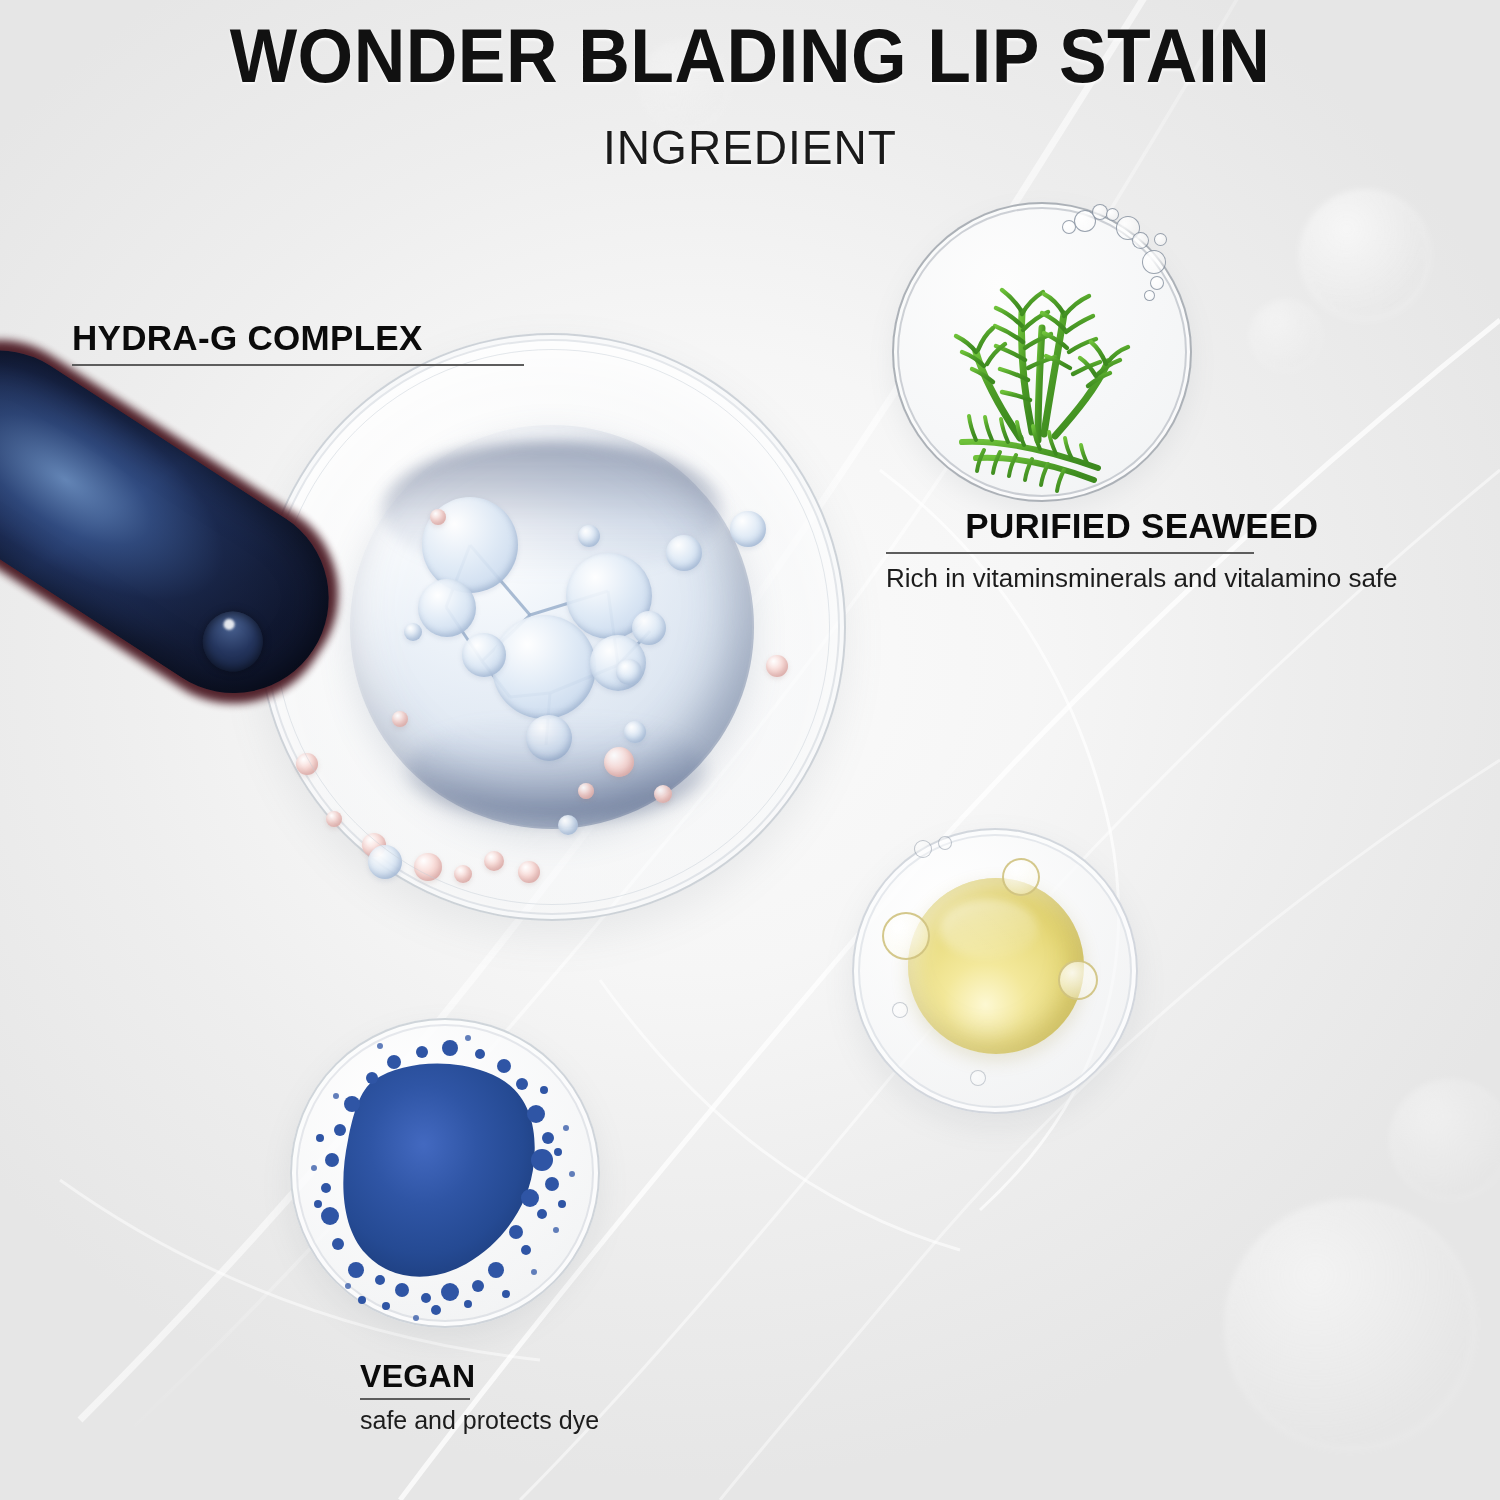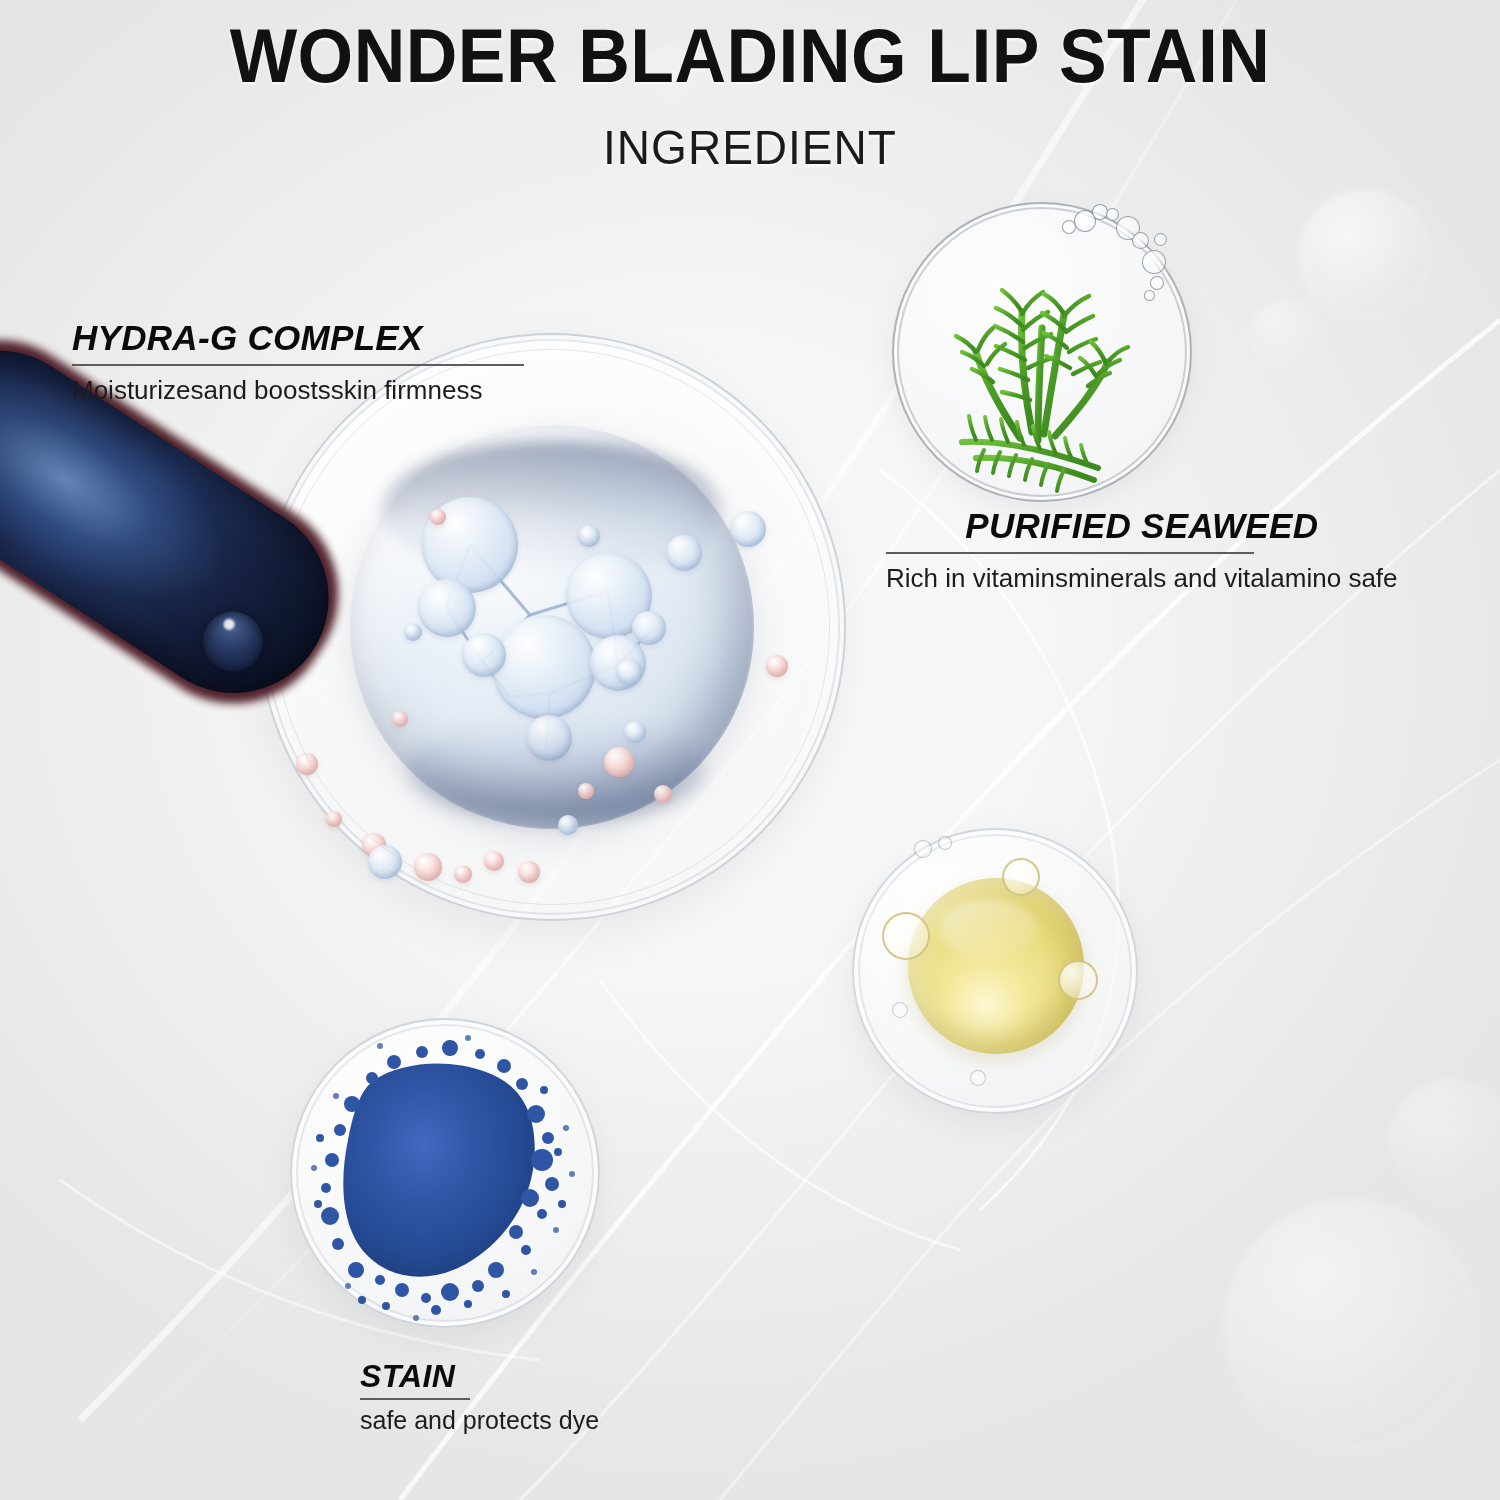--- a/index.html
+++ b/index.html
@@ -25,21 +25,21 @@
     font-family:"Liberation Sans Narrow","Liberation Sans",sans-serif;
     letter-spacing:.5px;
     text-shadow:0 2px 3px rgba(255,255,255,.9);
   }
   #main-title{top:18px;font-size:76px;transform:scaleX(.94);transform-origin:50% 50%;line-height:1.0;}
   #sub-title{top:120px;font-size:48px;font-weight:400;color:#1a1a1a;letter-spacing:1px;transform:scaleX(.96);}
 
   
   .ing{position:absolute;}
   .ing .hd{
-    font-size:35px;font-weight:bold;font-style:italic;color:#0b0b0b;
+    font-size:35px;font-weight:bold;color:#0b0b0b;
     letter-spacing:.3px;white-space:nowrap;line-height:1.05;
   }
   .ing .rule{height:2px;background:#5d5d5d;margin:7px 0 9px 0;}
   .ing .dsc{font-size:26px;color:#1c1c1c;white-space:nowrap;font-weight:400;}
 
   #txt-hydra{left:72px;top:320px;}
   #txt-hydra .rule{width:452px;}
   #txt-seaweed{left:886px;top:508px;text-align:center;}
   #txt-seaweed .rule{width:368px;}
   #txt-squalane{left:862px;top:1118px;}
@@ -444,29 +444,28 @@
 
   <div id="brush">
     <div class="fuzz"></div>
     <div class="tip"></div>
     <div class="bead"></div>
   </div>
 
   <div class="ing" id="txt-hydra">
     <div class="hd">HYDRA-G COMPLEX</div>
     <div class="rule"></div>
-    <div class="dsc">Moisturizesand boostsskin firmness</div>
   </div>
 
   <div class="ing" id="txt-seaweed">
     <div class="hd">PURIFIED SEAWEED</div>
     <div class="rule"></div>
     <div class="dsc">Rich in vitaminsminerals and vitalamino safe</div>
   </div>
 
 
   <div class="ing" id="txt-dyes">
-    <div class="hd">STAIN</div>
+    <div class="hd">VEGAN</div>
     <div class="rule"></div>
     <div class="dsc">safe and protects dye</div>
   </div>
 
 </div>
 
 </body></html>

